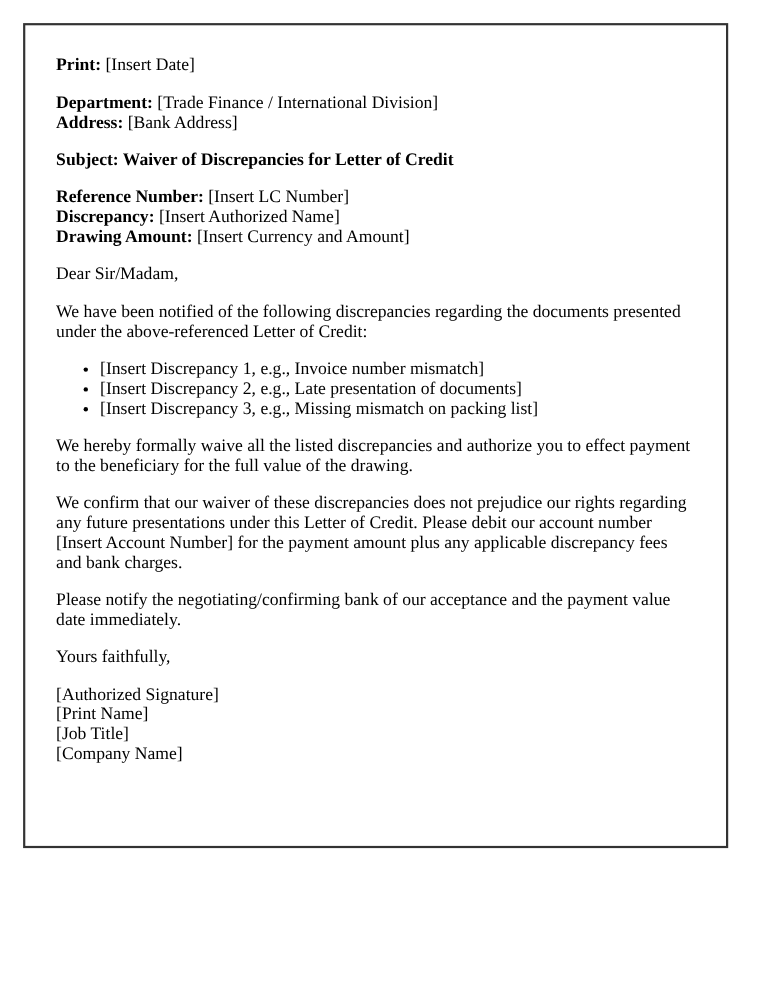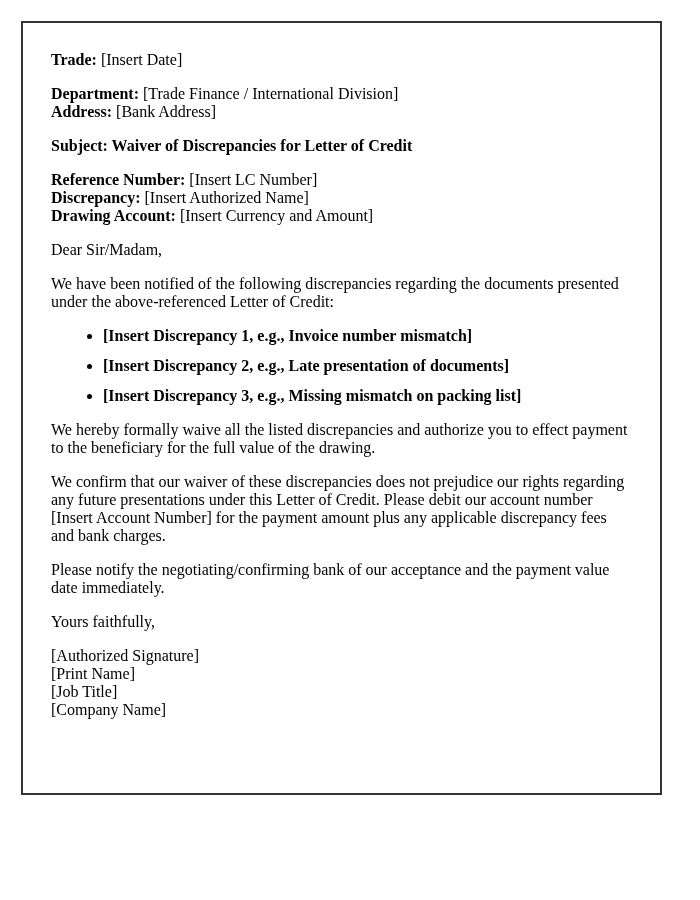--- a/index.html
+++ b/index.html
@@ -34,44 +34,43 @@
     display: block;
   }
   .bold {
     font-weight: bold;
   }
   ul.discrepancy-list {
     margin: 16px 0;
     padding-left: 40px;
   }
   ul.discrepancy-list li {
-    margin: 12px;
-    font-weight: bold;
+    margin: 0;
   }
 </style>
 </head>
 <body>
 
 <div class="letter">
 
   <div class="para">
-    <span class="bold">Trade:</span><span> [Insert Date]</span>
+    <span class="bold">Print:</span><span> [Insert Date]</span>
   </div>
 
   <div class="para">
     <span class="line"><span class="bold">Department:</span><span> [Trade Finance / International Division]</span></span>
     <span class="line"><span class="bold">Address:</span><span> [Bank Address]</span></span>
   </div>
 
   <div class="para bold">Subject: Waiver of Discrepancies for Letter of Credit</div>
 
   <div class="para">
     <span class="line"><span class="bold">Reference Number:</span><span> [Insert LC Number]</span></span>
     <span class="line"><span class="bold">Discrepancy:</span><span> [Insert Authorized Name]</span></span>
-    <span class="line"><span class="bold">Drawing Account:</span><span> [Insert Currency and Amount]</span></span>
+    <span class="line"><span class="bold">Drawing Amount:</span><span> [Insert Currency and Amount]</span></span>
   </div>
 
   <div class="para">Dear Sir/Madam,</div>
 
   <div class="para">We have been notified of the following discrepancies regarding the documents presented under the above-referenced Letter of Credit:</div>
 
   <ul class="discrepancy-list">
     <li>[Insert Discrepancy 1, e.g., Invoice number mismatch]</li>
     <li>[Insert Discrepancy 2, e.g., Late presentation of documents]</li>
     <li>[Insert Discrepancy 3, e.g., Missing mismatch on packing list]</li>

